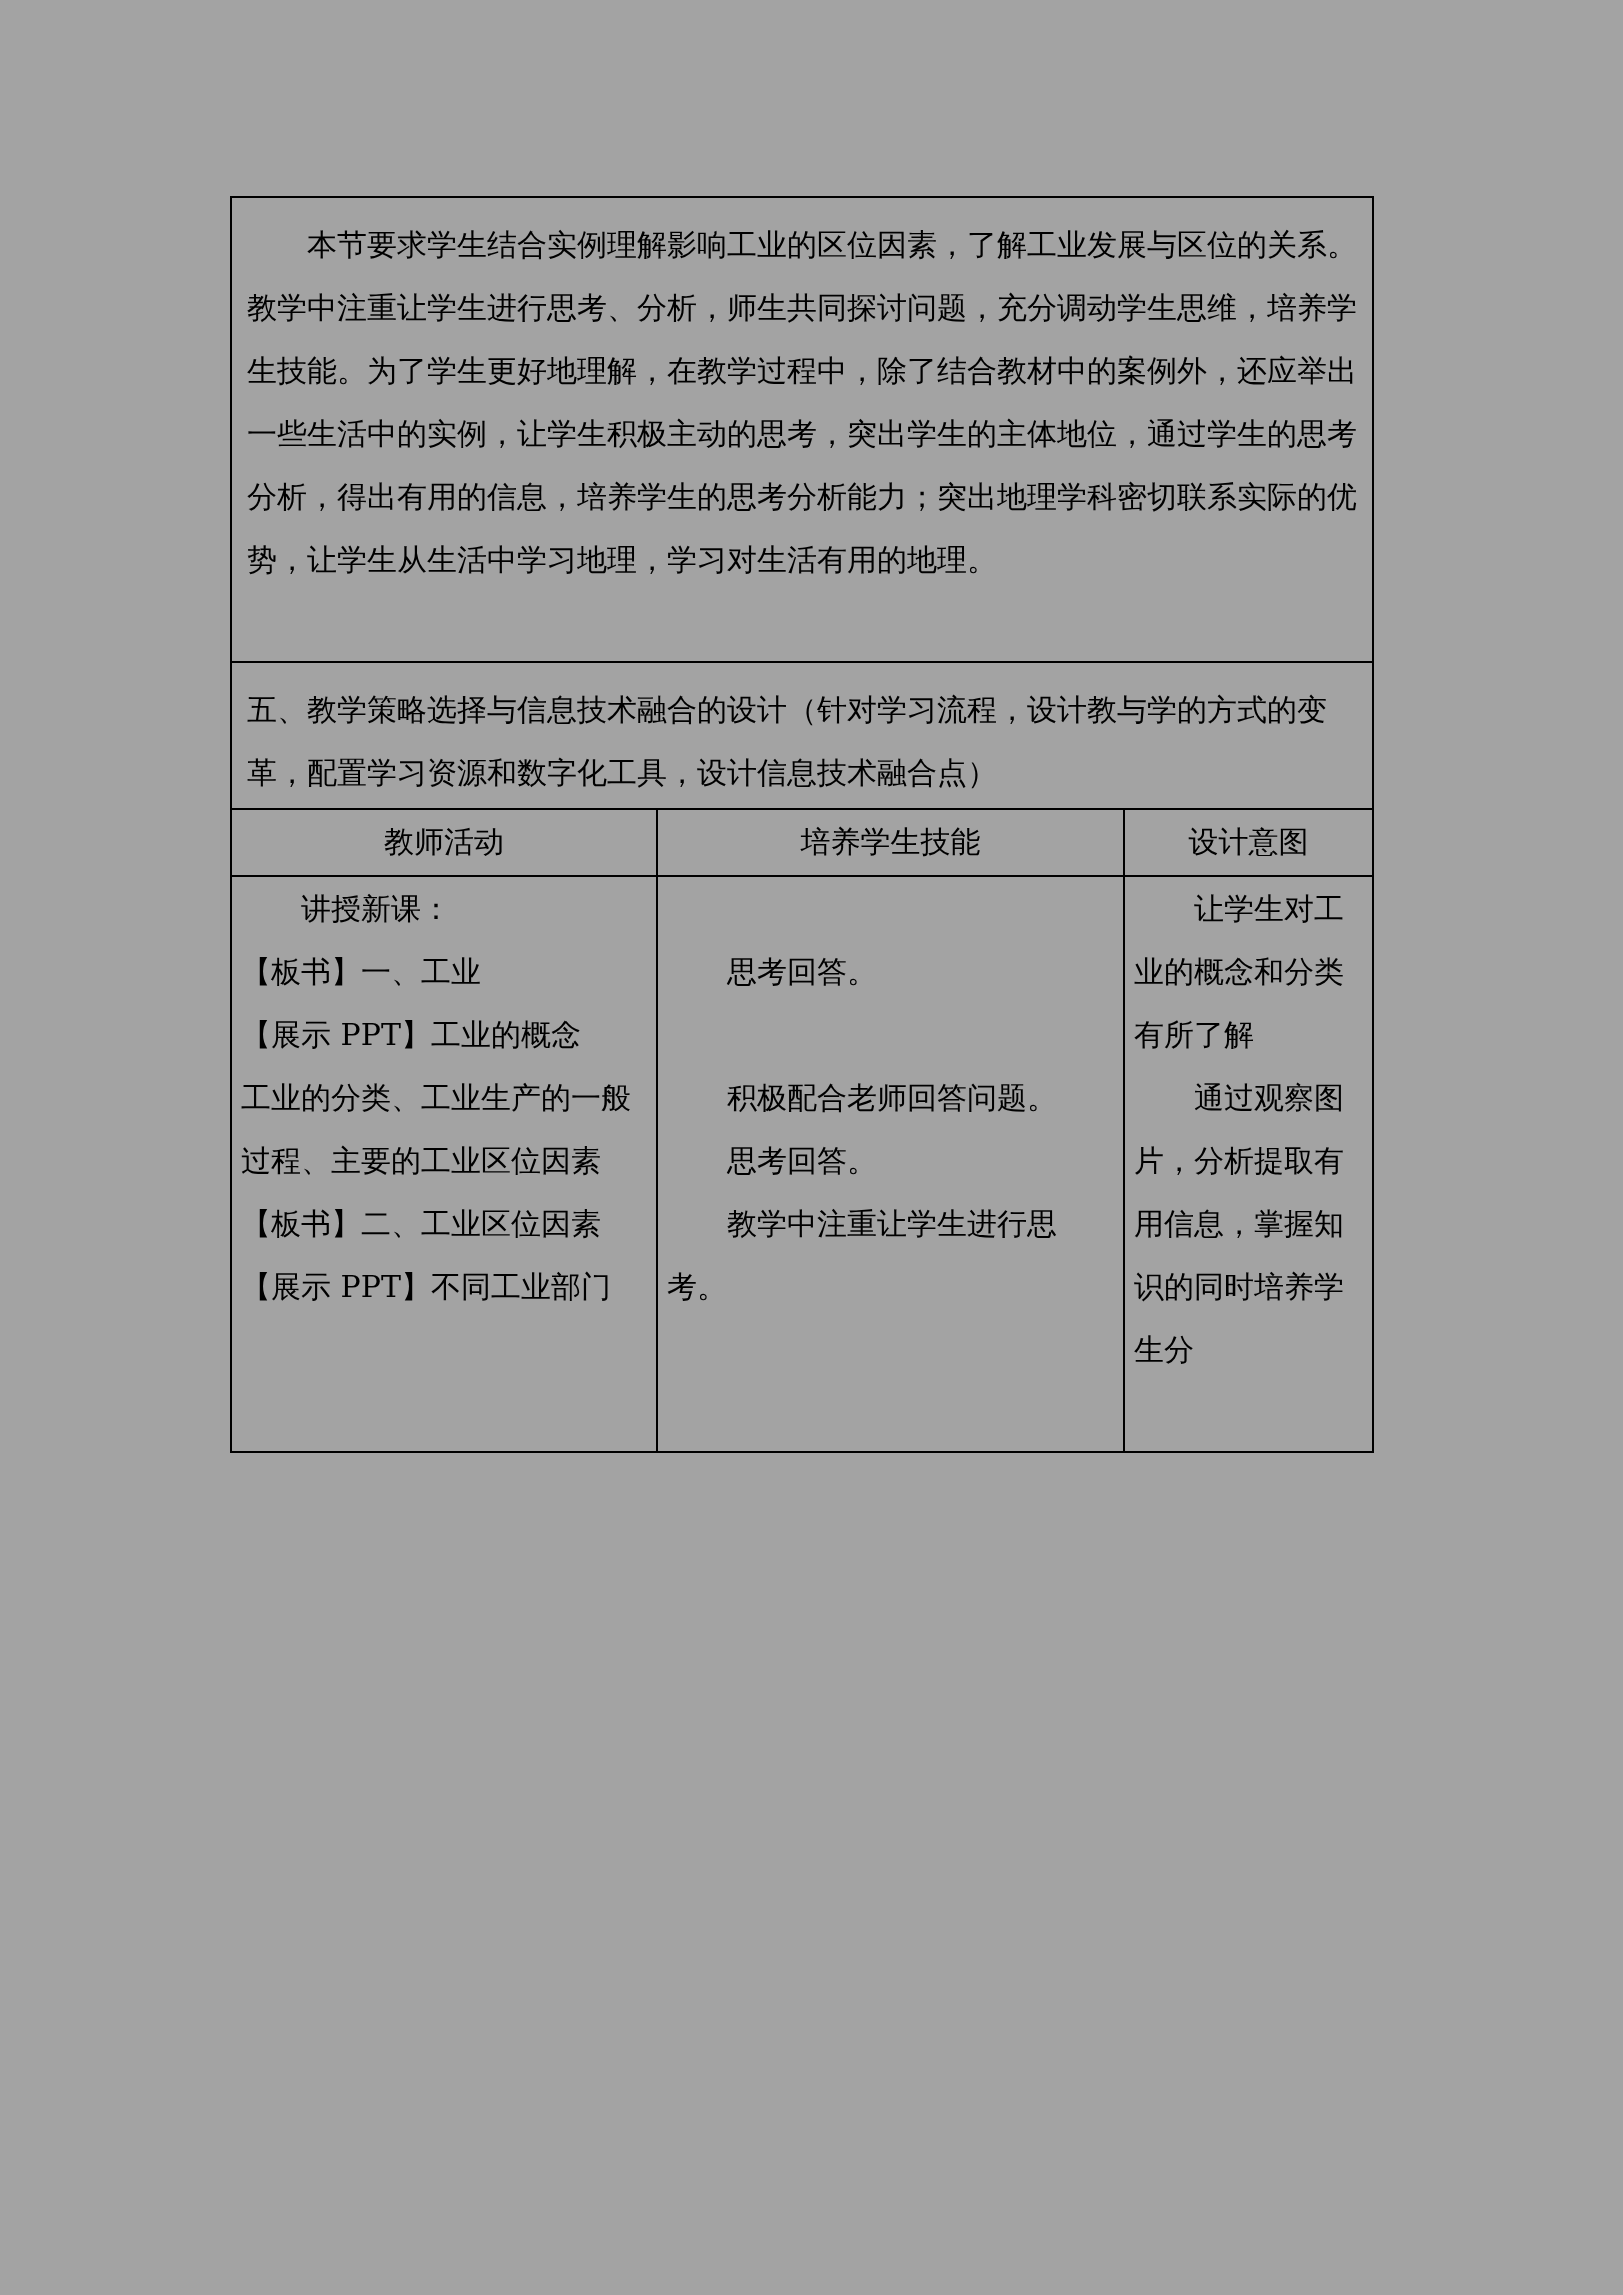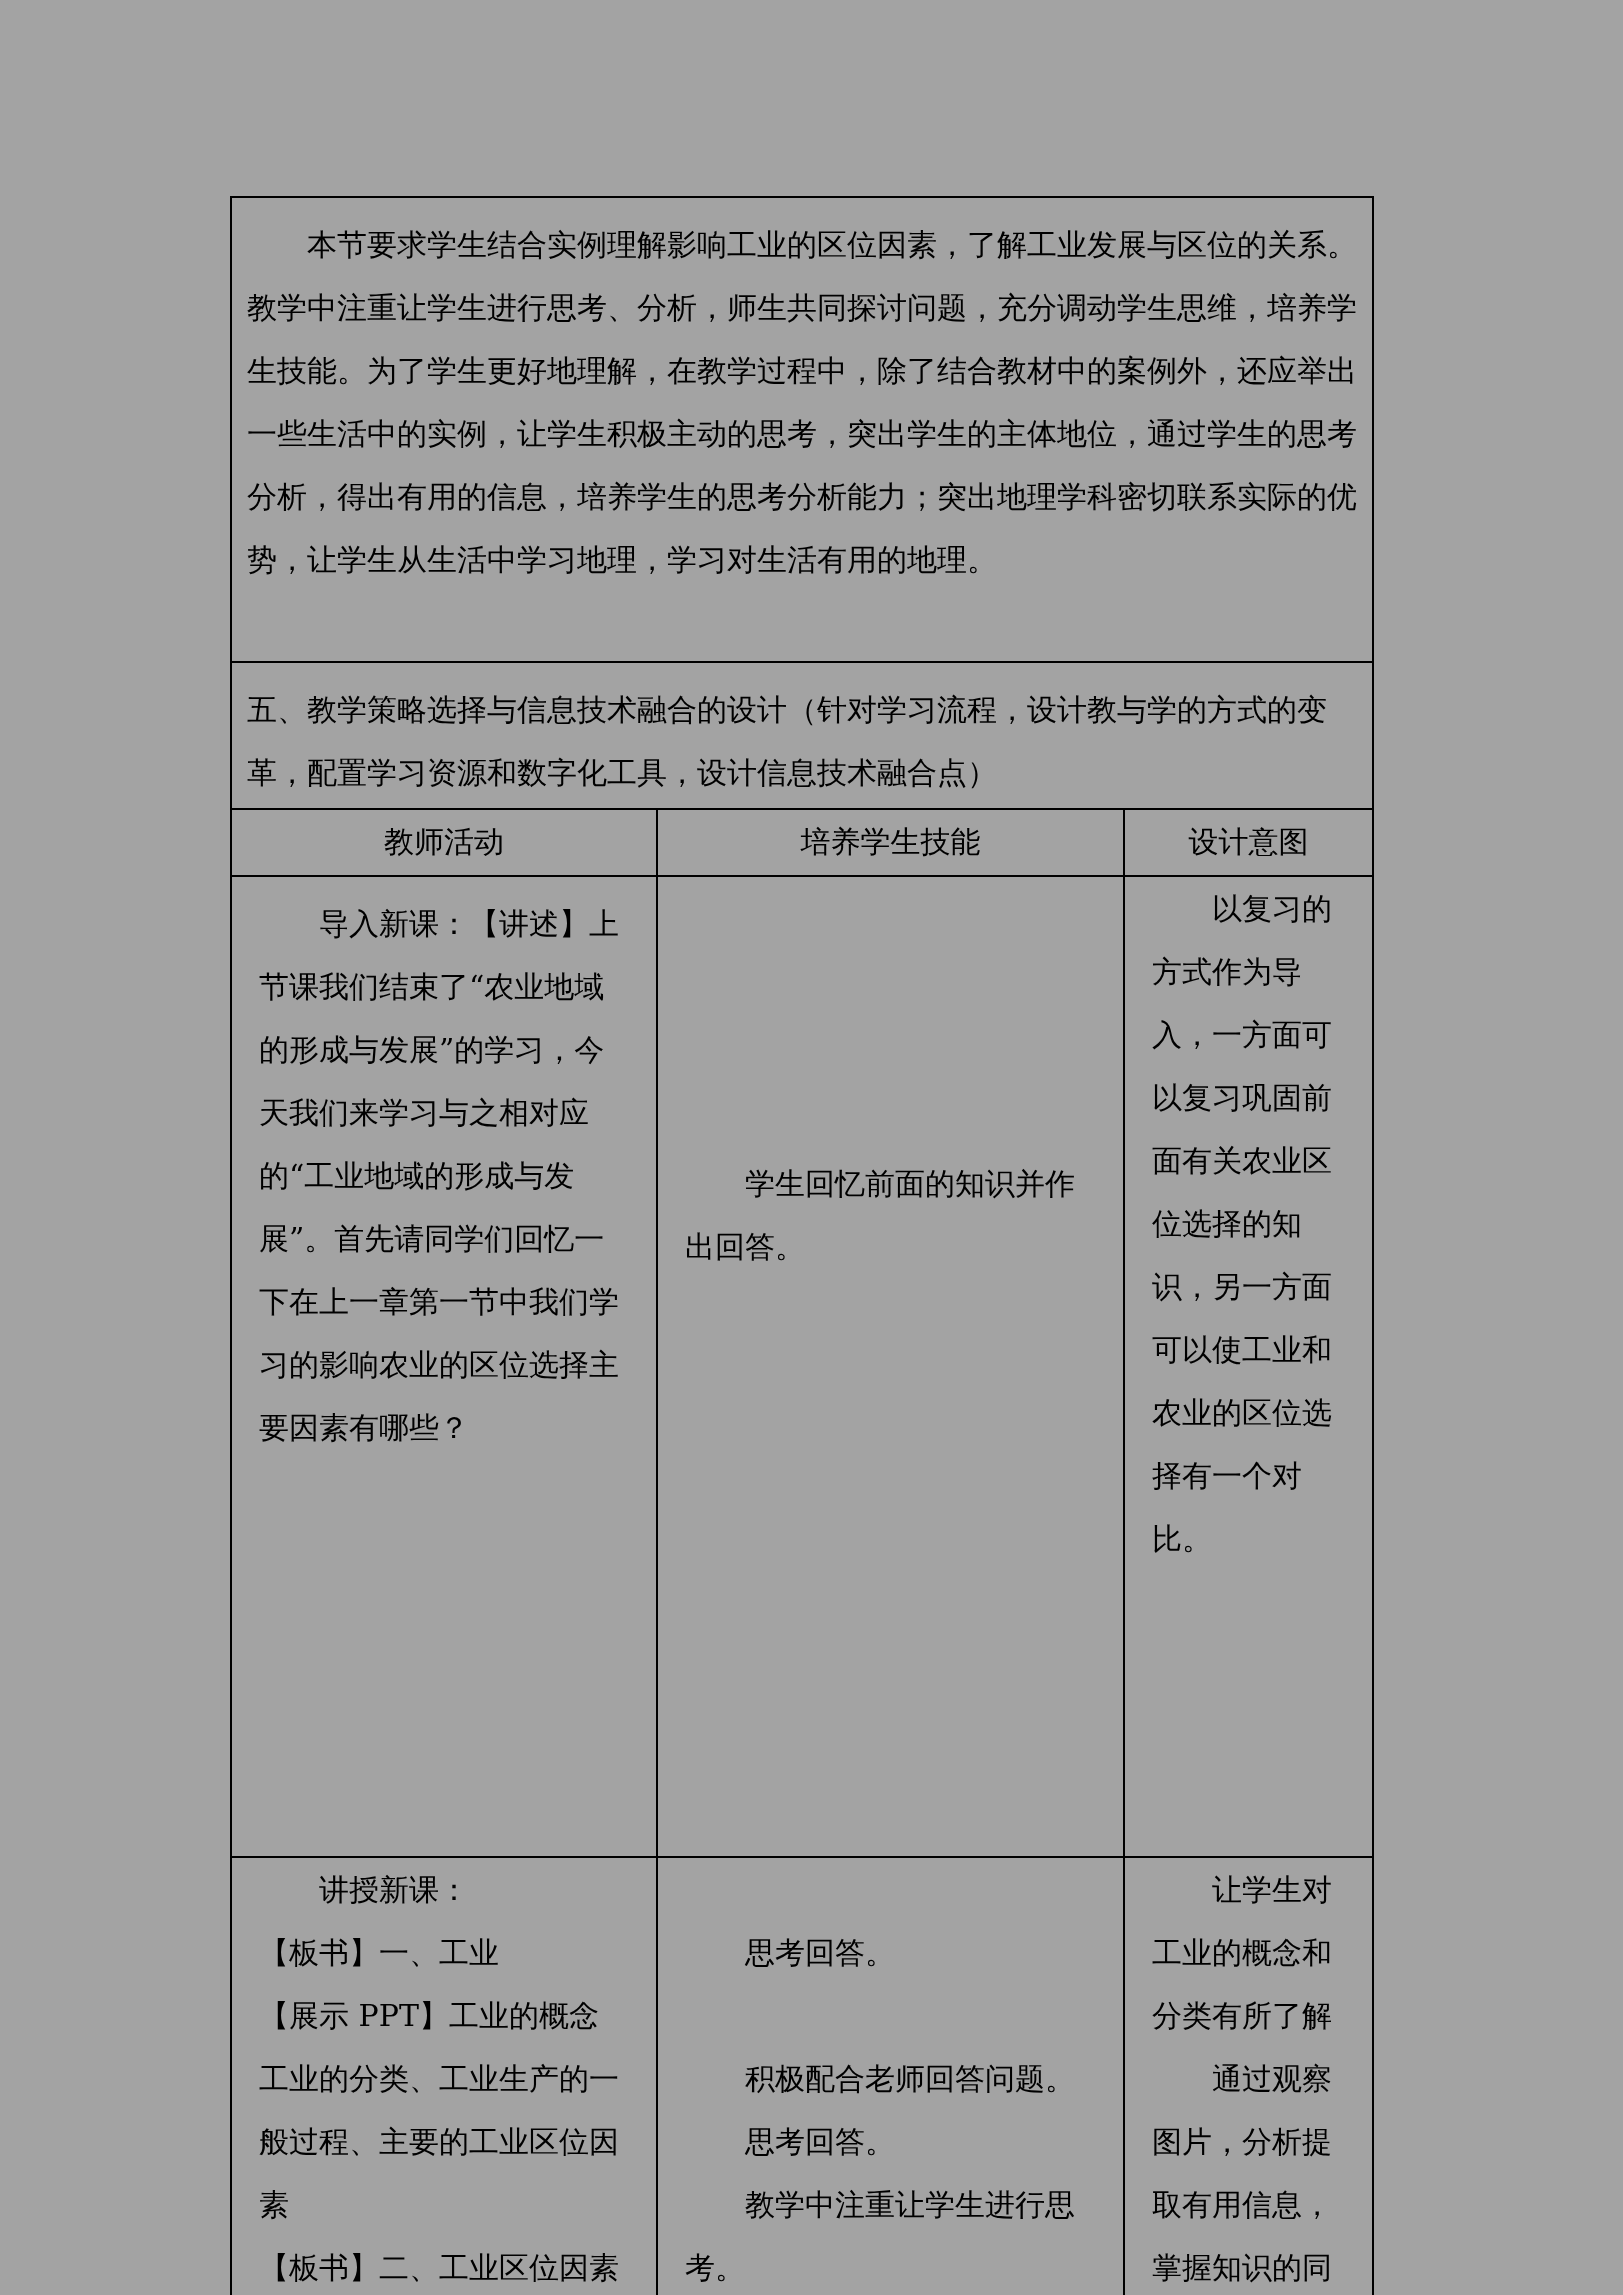--- a/index.html
+++ b/index.html
@@ -25,21 +25,21 @@
       position: absolute;
       left: 230px;
       top: 196px;
       width: 1142px;
       border-collapse: collapse;
       table-layout: fixed;
     }
     table.plan td {
       border: 2.7px solid #000000;
       vertical-align: top;
-      padding: 0 27px;
+      padding: 0 9px;
       font-size: 30px;
       line-height: 63px;
       word-break: break-all;
     }
     table.plan td.full {
       padding: 0 15px;
     }
     .row-intro td { height: 448px; }
     .row-section td { height: 130px; }
     .row-header td {
@@ -80,31 +80,20 @@
         <p class="p">五、教学策略选择与信息技术融合的设计（针对学习流程，设计教与学的方式的变革，配置学习资源和数字化工具，设计信息技术融合点）</p>
       </td>
     </tr>
 
     <tr class="row-header">
       <td>教师活动</td>
       <td>培养学生技能</td>
       <td>设计意图</td>
     </tr>
 
-    <tr class="row-a">
-      <td class="pad-top-a" style="padding-top:15px !important;">
-        <p class="p indent">导入新课：【讲述】上节课我们结束了“农业地域的形成与发展”的学习，今天我们来学习与之相对应的“工业地域的形成与发展”。首先请同学们回忆一下在上一章第一节中我们学习的影响农业的区位选择主要因素有哪些？</p>
-      </td>
-      <td class="col-mid-a">
-        <p class="p indent">学生回忆前面的知识并作出回答。</p>
-      </td>
-      <td style="padding-top:0;">
-        <p class="p indent">以复习的方式作为导入，一方面可以复习巩固前面有关农业区位选择的知识，另一方面可以使工业和农业的区位选择有一个对比。</p>
-      </td>
-    </tr>
 
     <tr class="row-b">
       <td style="padding-top:0;">
         <p class="p indent">讲授新课：</p>
         <p class="p">【板书】一、工业</p>
         <p class="p">【展示 PPT】工业的概念</p>
         <p class="p">工业的分类、工业生产的一般过程、主要的工业区位因素</p>
         <p class="p">【板书】二、工业区位因素</p>
         <p class="p">【展示 PPT】不同工业部门</p>
       </td>

